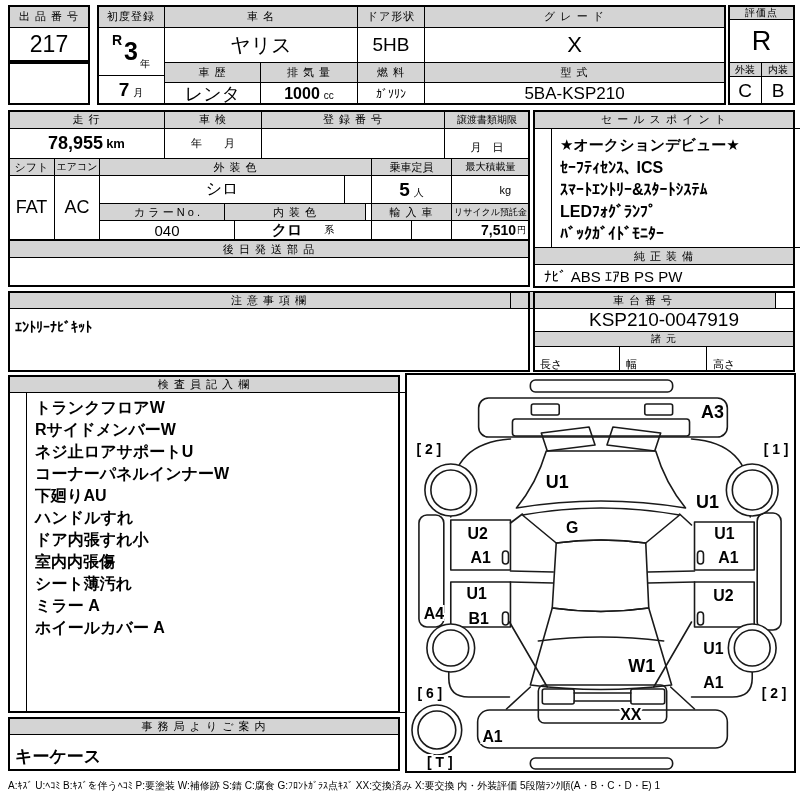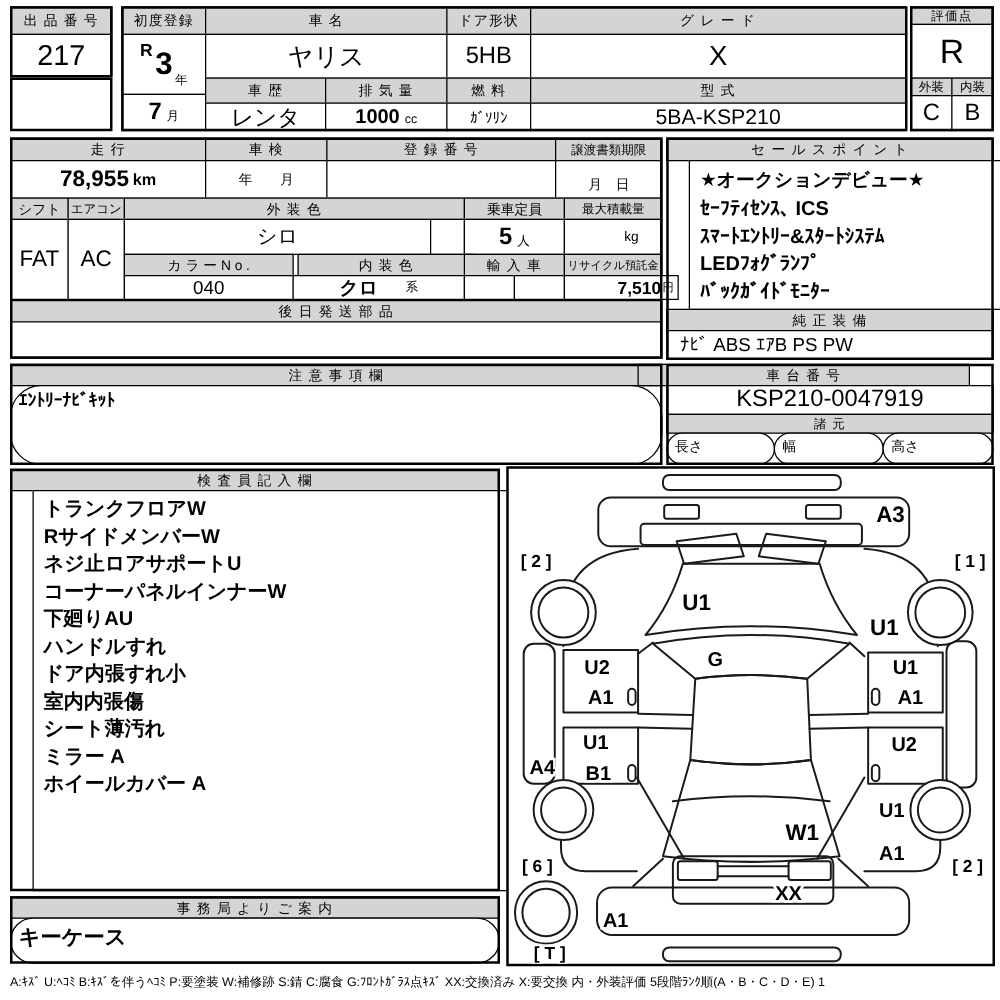--- a/index.html
+++ b/index.html
@@ -2,21 +2,21 @@
 <html><head>
 <meta charset="utf-8">
 <style>
   html,body{margin:0;padding:0;background:#fff;}
   #page{position:relative;width:800px;height:800px;background:#fff;
         font-family:"Liberation Sans","DejaVu Sans",sans-serif;color:#000;}
   .cell{position:absolute;box-sizing:border-box;border:1px solid #000;background:#fff;
         display:flex;align-items:center;justify-content:center;overflow:hidden;white-space:nowrap;}
   .hdr{background:#d4d4d4;font-size:11px;letter-spacing:1px;font-weight:normal;}
   .val{font-weight:normal;}
-  .tl{align-items:flex-start;justify-content:flex-start;padding:3px 6px;border-radius:25px;}
+  .tl{align-items:flex-start;justify-content:flex-start;padding:10px 6px;}
   .outline{position:absolute;box-sizing:border-box;border:2px solid #000;background:transparent;pointer-events:none;}
   .unit{font-size:10px;font-weight:normal;margin-left:4px;align-self:flex-end;padding-bottom:3px;}
   .lines{position:absolute;box-sizing:border-box;border:1px solid #000;background:#fff;padding:4px 8px;margin-left:18px;}
   .lines div{font-size:16px;font-weight:bold;line-height:22px;}
   .sales-item{font-size:12px;font-weight:bold;line-height:22px;}
   svg text{font-family:"Liberation Sans","DejaVu Sans",sans-serif;}
   #legend{position:absolute;font-size:10px;white-space:nowrap;overflow:hidden;}
 </style>
 </head>
 <body>
@@ -87,32 +87,32 @@
   <div class="cell val" style="left:54px;top:175px;width:46px;height:65px;font-size:18px">AC</div>
   <div class="cell val" style="left:99px;top:175px;width:246px;height:29px;font-size:16px">シロ</div>
   <div class="cell" style="left:344px;top:175px;width:28px;height:29px"></div>
   <div class="cell" style="left:371px;top:175px;width:81px;height:29px">
     <span style="font-size:19px;font-weight:bold">5</span>
     <span class="unit">人</span>
   </div>
   <div class="cell" style="left:451px;top:175px;width:79px;height:29px;justify-content:flex-end;padding-right:18px;font-size:11px">kg</div>
 
   <div class="cell hdr" style="left:99px;top:203px;width:136px;height:18px;letter-spacing:0">カ ラ ー N o .</div>
-  <div class="cell hdr" style="left:238px;top:203px;width:142px;height:18px">内 装 色</div>
+  <div class="cell hdr" style="left:224px;top:203px;width:142px;height:18px">内 装 色</div>
   <div class="cell hdr" style="left:371px;top:203px;width:81px;height:18px">輸 入 車</div>
   <div class="cell hdr" style="left:451px;top:203px;width:79px;height:18px;font-size:9px;letter-spacing:0">リサイクル預託金</div>
 
   <div class="cell val" style="left:99px;top:220px;width:136px;height:20px;font-size:15px">040</div>
   <div class="cell" style="left:234px;top:220px;width:138px;height:20px">
     <span style="font-size:15px;font-weight:bold">クロ</span>
     <span style="font-size:10px;margin-left:22px">系</span>
   </div>
   <div class="cell" style="left:371px;top:220px;width:41px;height:20px"></div>
   <div class="cell" style="left:411px;top:220px;width:41px;height:20px"></div>
-  <div class="cell" style="left:451px;top:220px;width:92px;height:20px;justify-content:flex-end;padding-right:3px">
+  <div class="cell" style="left:451px;top:220px;width:79px;height:20px;justify-content:flex-end;padding-right:3px">
     <span style="font-size:14px;font-weight:bold">7,510</span>
     <span style="font-size:9px;margin-left:1px">円</span>
   </div>
 
   <div class="cell hdr" style="left:8px;top:240px;width:522px;height:18px">後 日 発 送 部 品</div>
   <div class="cell" style="left:8px;top:257px;width:522px;height:30px"></div>
 
   <div class="cell hdr" style="left:533px;top:110px;width:262px;height:19px">セ ー ル ス ポ イ ン ト</div>
   <div class="lines" style="left:533px;top:128px;width:262px;height:120px">
     <div style="font-size:15px;line-height:24px">★オークションデビュー★</div>

